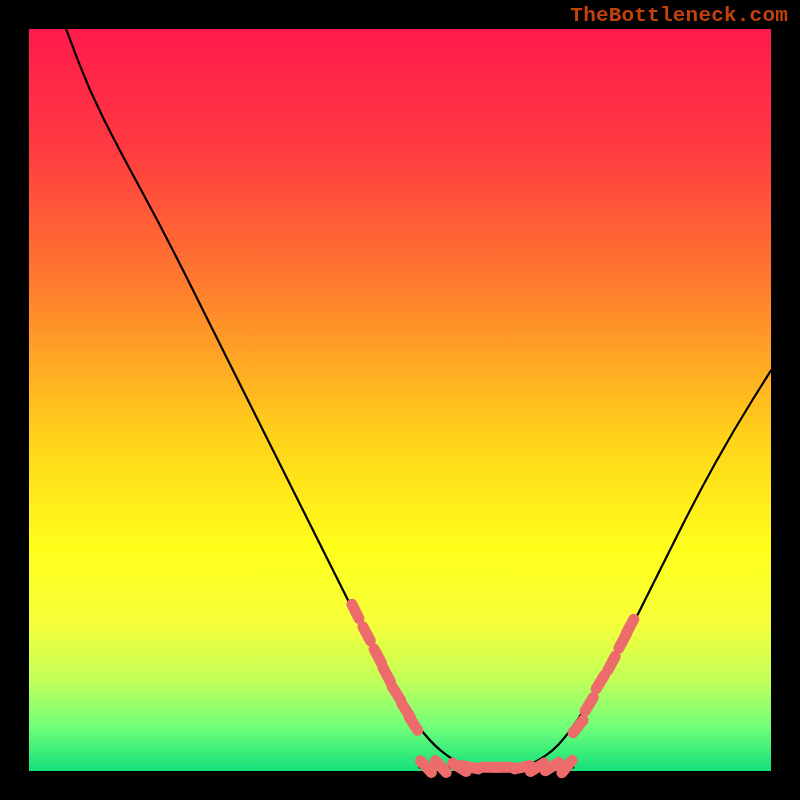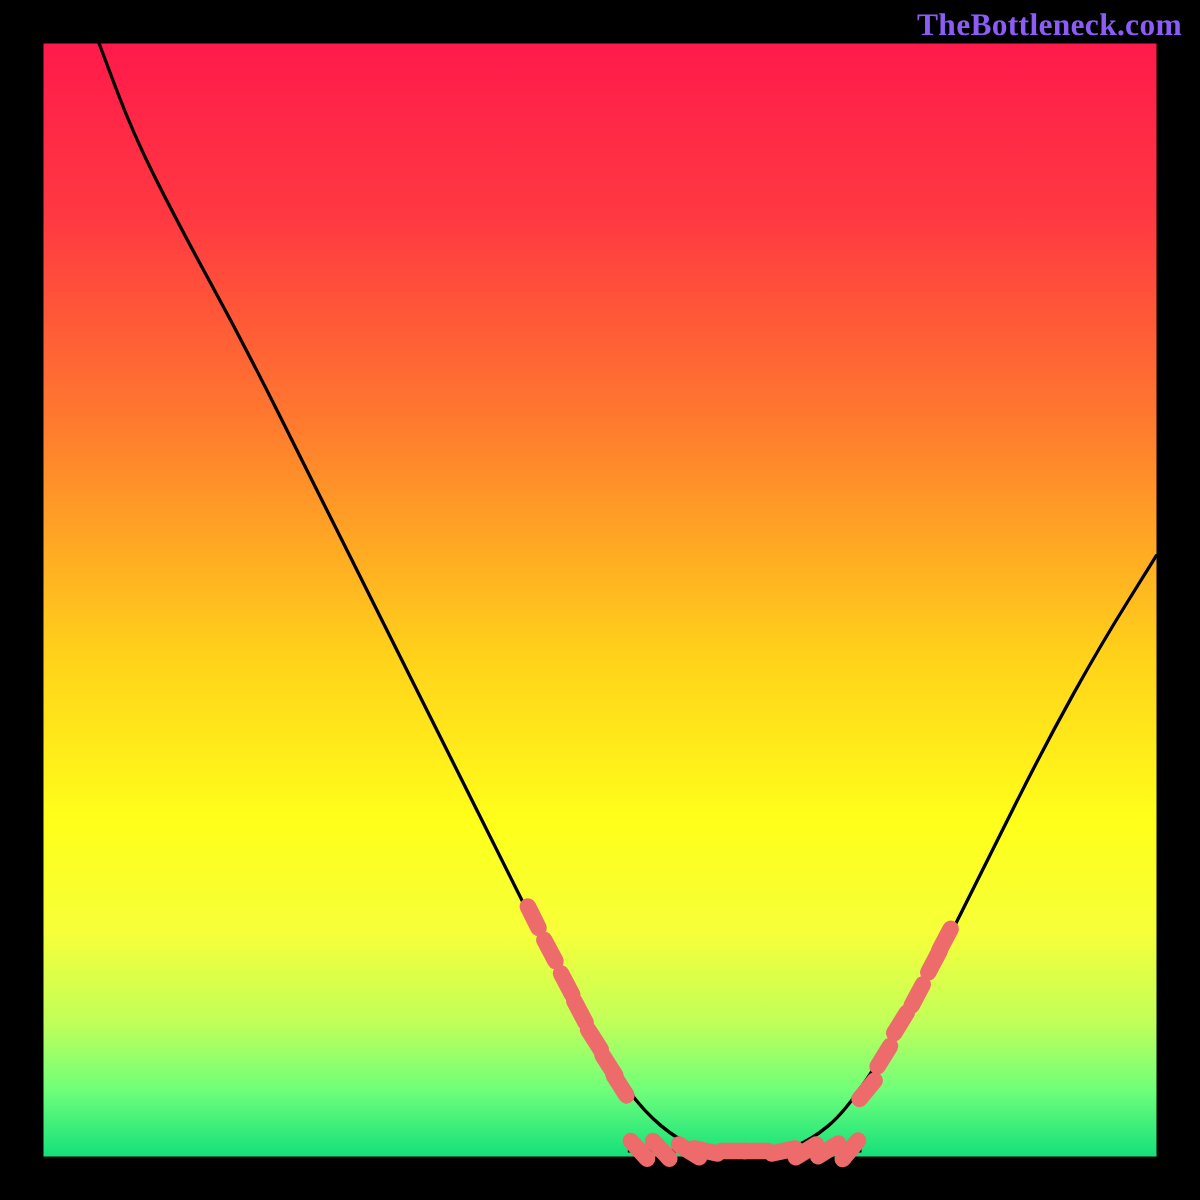--- a/index.html
+++ b/index.html
@@ -17,24 +17,24 @@
   }
   svg {
     position: absolute;
     top: 0;
     left: 0;
   }
   .watermark {
     position: absolute;
     top: 4px;
     right: 12px;
-    font-family: Liberation Serif, serif;
+    font-family: Liberation Mono, monospace;
     font-size: 21px;
     font-weight: 600;
-    color: #8b5cf6;
+    color: #c2410c;
     letter-spacing: 0.2px;
   }
 </style>
 </head>
 <body>
 
 <div class="stage">
   <svg id="svg" width="800" height="800" viewBox="0 0 800 800">
       <rect x="0" y="0" width="800" height="800" fill="#000"></rect>
       <defs>

